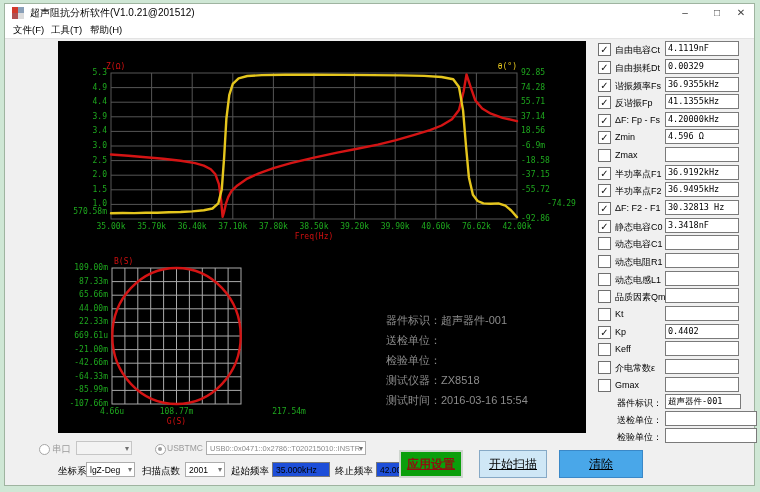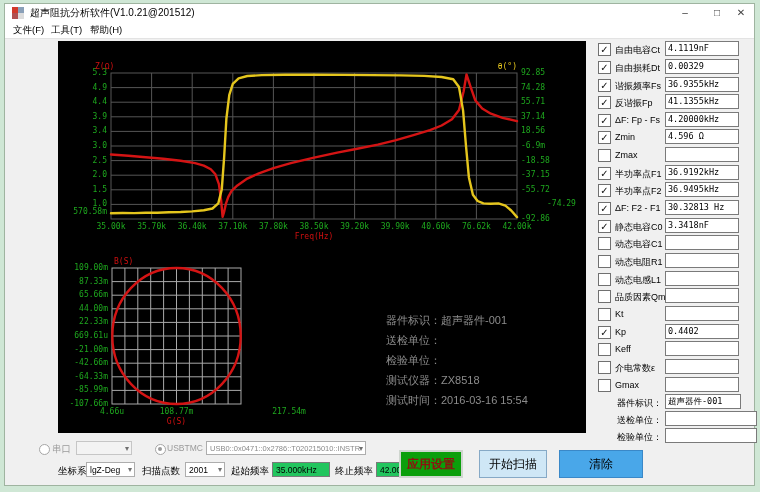--- a/index.html
+++ b/index.html
@@ -39,23 +39,23 @@
   
   .blab{position:absolute;font-size:9.5px;color:#000;white-space:nowrap;}
   .blab.dis{color:#9a9a9a;}
   .radio{position:absolute;width:9px;height:9px;border:1px solid #a6a6a6;border-radius:50%;background:#fff;}
   .radio.on::after{content:'';position:absolute;left:2px;top:2px;width:4px;height:4px;
                    border-radius:50%;background:#9a9a9a;}
   .sel{position:absolute;background:#fff;border:1px solid #adadad;font-size:8.5px;
        line-height:13px;padding:0 12px 0 3px;color:#000;white-space:nowrap;overflow:hidden;box-sizing:border-box;}
   .sel .arr{position:absolute;right:2px;top:0px;color:#707070;font-size:8px;line-height:13px;}
   .sel.dis{background:#f3f3f3;color:#8a8a8a;border-color:#c6c6c6;}
-  .tb{position:absolute;background:#22c55e;border:1px solid #7a7a7a;font-size:8.5px;
+  .tb{position:absolute;background:#1d4ed8;border:1px solid #7a7a7a;font-size:8.5px;
       line-height:13px;padding:0 3px;color:#000;white-space:nowrap;box-sizing:border-box;}
-  .btn{position:absolute;text-align:center;font-size:12px;cursor:default;box-sizing:border-box;}
+  .btn{position:absolute;text-align:center;font-size:12px;cursor:default;box-sizing:border-box;text-decoration:underline;}
   #btn-apply{left:394px;top:446px;width:64px;height:28px;background:#0b9f0b;
              border:2px solid #cfd6cf;color:#8e1010;font-weight:bold;line-height:24px;}
   #btn-scan{left:474px;top:446px;width:68px;height:28px;background:#cfe7f6;
             border:1px solid #86a9c6;color:#000;line-height:26px;}
   #btn-clear{left:554px;top:446px;width:84px;height:28px;background:#49a7e9;
              border:1px solid #3a88c8;color:#000;line-height:26px;}
 </style>
 </head>
 <body>
 
@@ -160,21 +160,21 @@
       <span class="tick green" style="top: 181px; left: 93.6px; transform: translateX(-50%);">35.70k</span>
       <span class="tick green" style="top: 181px; left: 134.2px; transform: translateX(-50%); text-align: right;">36.40k</span>
       <span class="tick green" style="top: 181px; left: 174.8px; transform: translateX(-50%);">37.10k</span>
       <span class="tick green" style="top: 181px; left: 215.4px; transform: translateX(-50%);">37.80k</span>
       <span class="tick green" style="top: 181px; left: 256px; transform: translateX(-50%);">38.50k</span>
       <span class="tick green" style="top: 181px; left: 296.6px; transform: translateX(-50%);">39.20k</span>
       <span class="tick green" style="top: 181px; left: 337.2px; transform: translateX(-50%);">39.90k</span>
       <span class="tick green" style="top: 181px; left: 377.8px; transform: translateX(-50%);">40.60k</span>
       <span class="tick green" style="top: 181px; left: 418.4px; transform: translateX(-50%);">76.62k</span>
       <span class="tick green" style="top: 181px; left: 459px; transform: translateX(-50%);">42.00k</span>
-      <span class="tick redt" style="top: 21px; left: 37px; text-align: right;">Z(Ω)</span>
+      <span class="tick redt" style="top: 21px; left: 48px; text-align: right;">Z(Ω)</span>
       <span class="tick yelt" style="top: 21px; right: 69px;">θ(°)</span>
       <span class="tick redt" style="top: 191px; left: 256px; transform: translateX(-50%);">Freq(Hz)</span>
       <span class="tick green" style="top: 222px; right: 478px;">109.00m</span>
       <span class="tick green" style="top: 235.6px; right: 478px;">87.33m</span>
       <span class="tick green" style="top: 249.2px; right: 478px;">65.66m</span>
       <span class="tick green" style="top: 262.8px; right: 478px;">44.00m</span>
       <span class="tick green" style="top: 276.4px; right: 478px;">22.33m</span>
       <span class="tick green" style="top: 290px; right: 478px;">669.61u</span>
       <span class="tick green" style="top: 303.6px; right: 478px;">-21.00m</span>
       <span class="tick green" style="top: 317.2px; right: 478px;">-42.66m</span>

